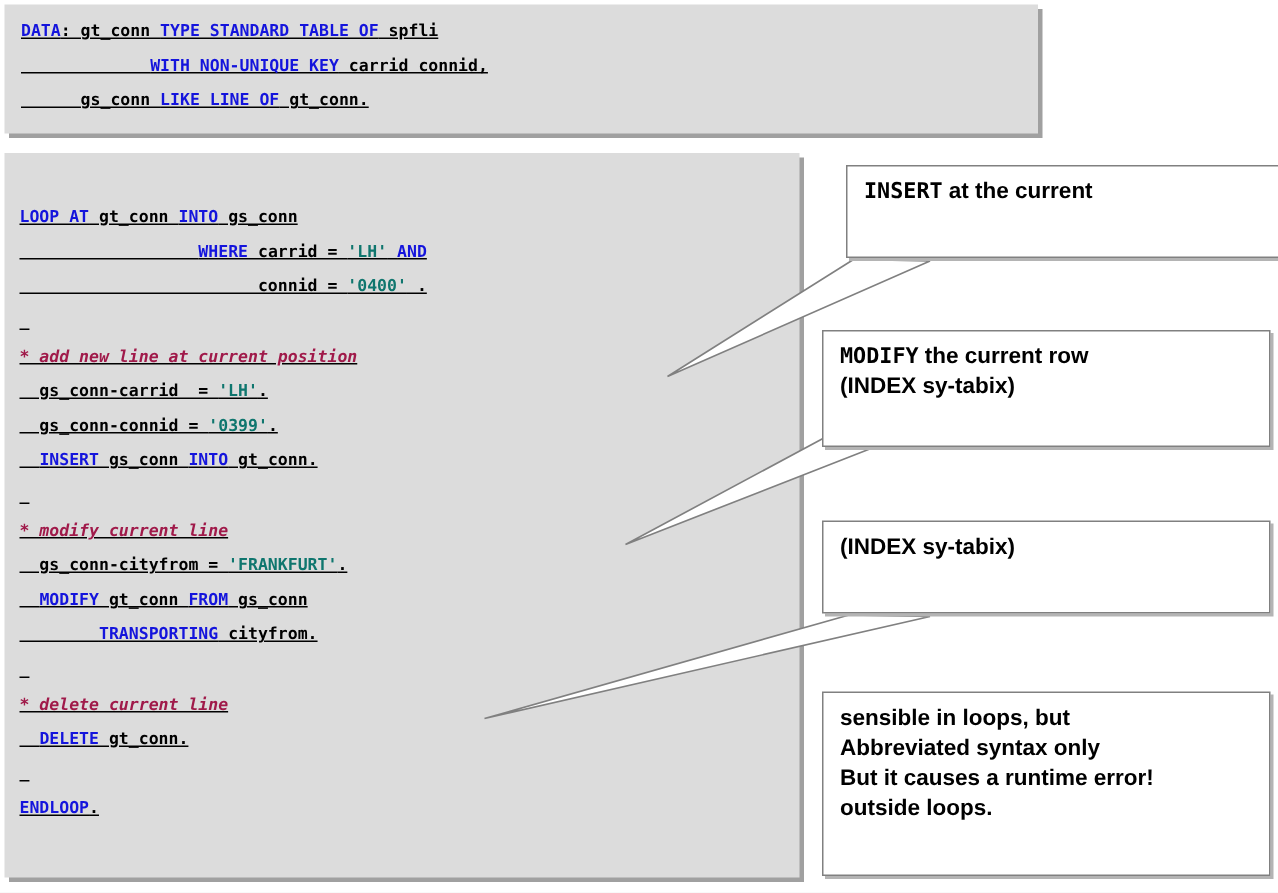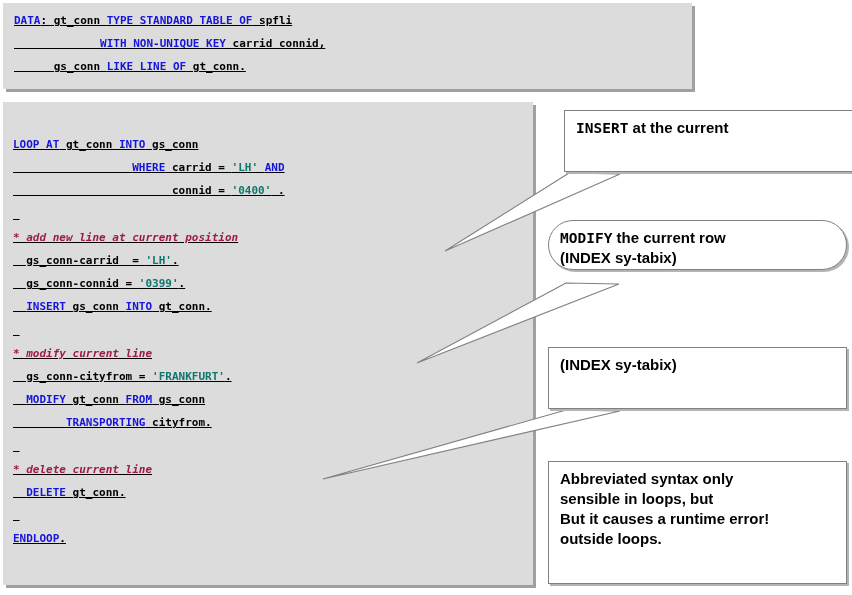--- a/index.html
+++ b/index.html
@@ -69,21 +69,21 @@
     color: #000000;
     padding: 7px 9px 7px 11px;
     z-index: 5;
   }
   .callout .mono {
     font-family: "DejaVu Sans Mono", "Liberation Mono", monospace;
     font-weight: bold;
     font-size: 14.5px;
   }
   #callout-insert { left: 548px; top: 110px; width: 299px; height: 62px; margin-left: 16px; }
-  #callout-modify { left: 548px; top: 220px; width: 299px; height: 50px; border-radius: 25px; }
+  #callout-modify { left: 548px; top: 220px; width: 299px; height: 78px; }
   #callout-delete { left: 548px; top: 347px; width: 299px; height: 62px; }
   #callout-note   { left: 548px; top: 461px; width: 299px; height: 123px; }
 
   
   .leader-layer {
     position: absolute;
     left: 0; top: 0;
     width: 852px;
     height: 595px;
     z-index: 3;
@@ -124,19 +124,19 @@
   <div class="callout" id="callout-modify">
     <div><span class="mono">MODIFY</span><span> the current row</span></div>
     <div>(INDEX sy-tabix)</div>
   </div>
 
   <div class="callout" id="callout-delete">
     <div>(INDEX sy-tabix)</div>
   </div>
 
   <div class="callout" id="callout-note">
+    <div>sensible in loops, but</div>
     <div>Abbreviated syntax only</div>
-    <div>sensible in loops, but</div>
     <div>But it causes a runtime error!</div>
     <div>outside loops.</div>
   </div>
 
 </div>
 
 </body></html>

